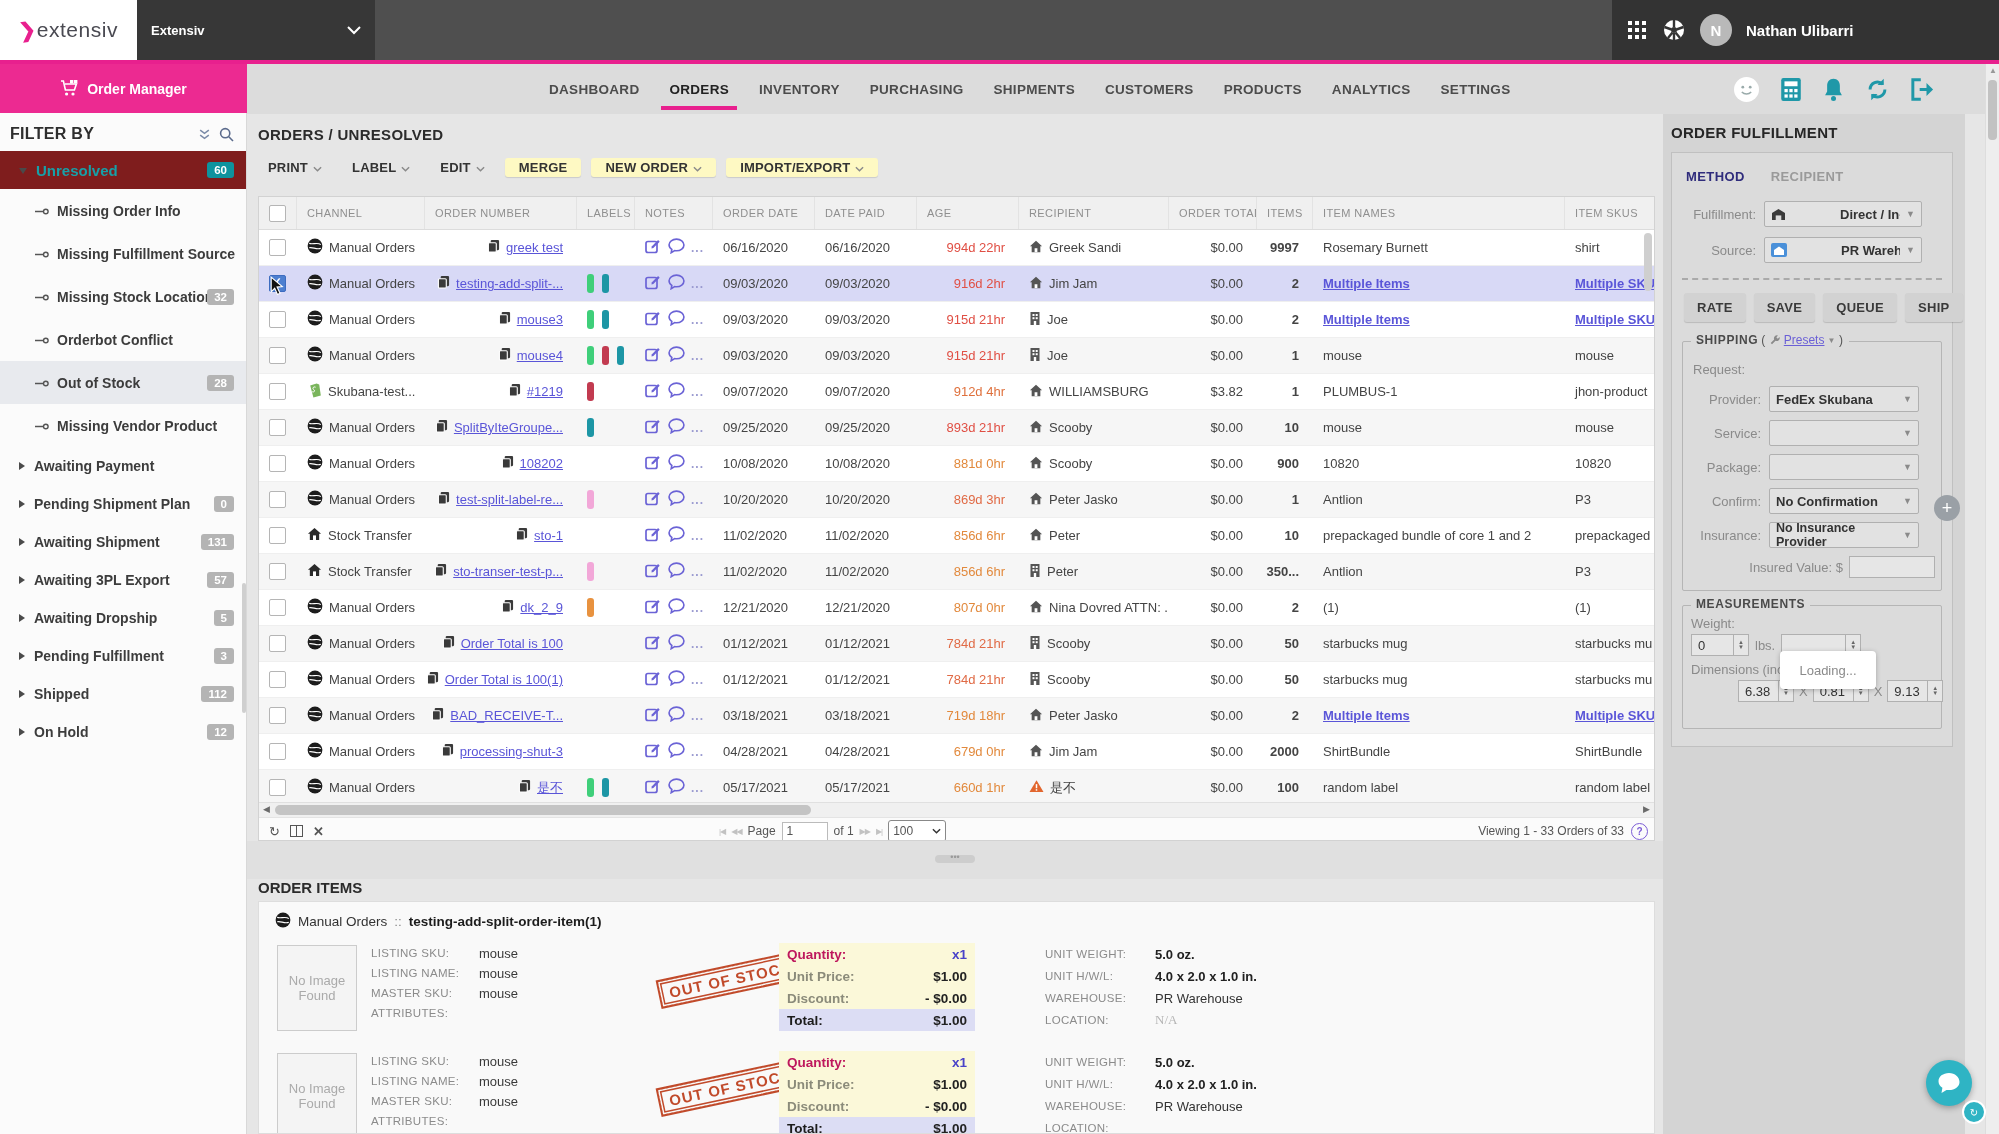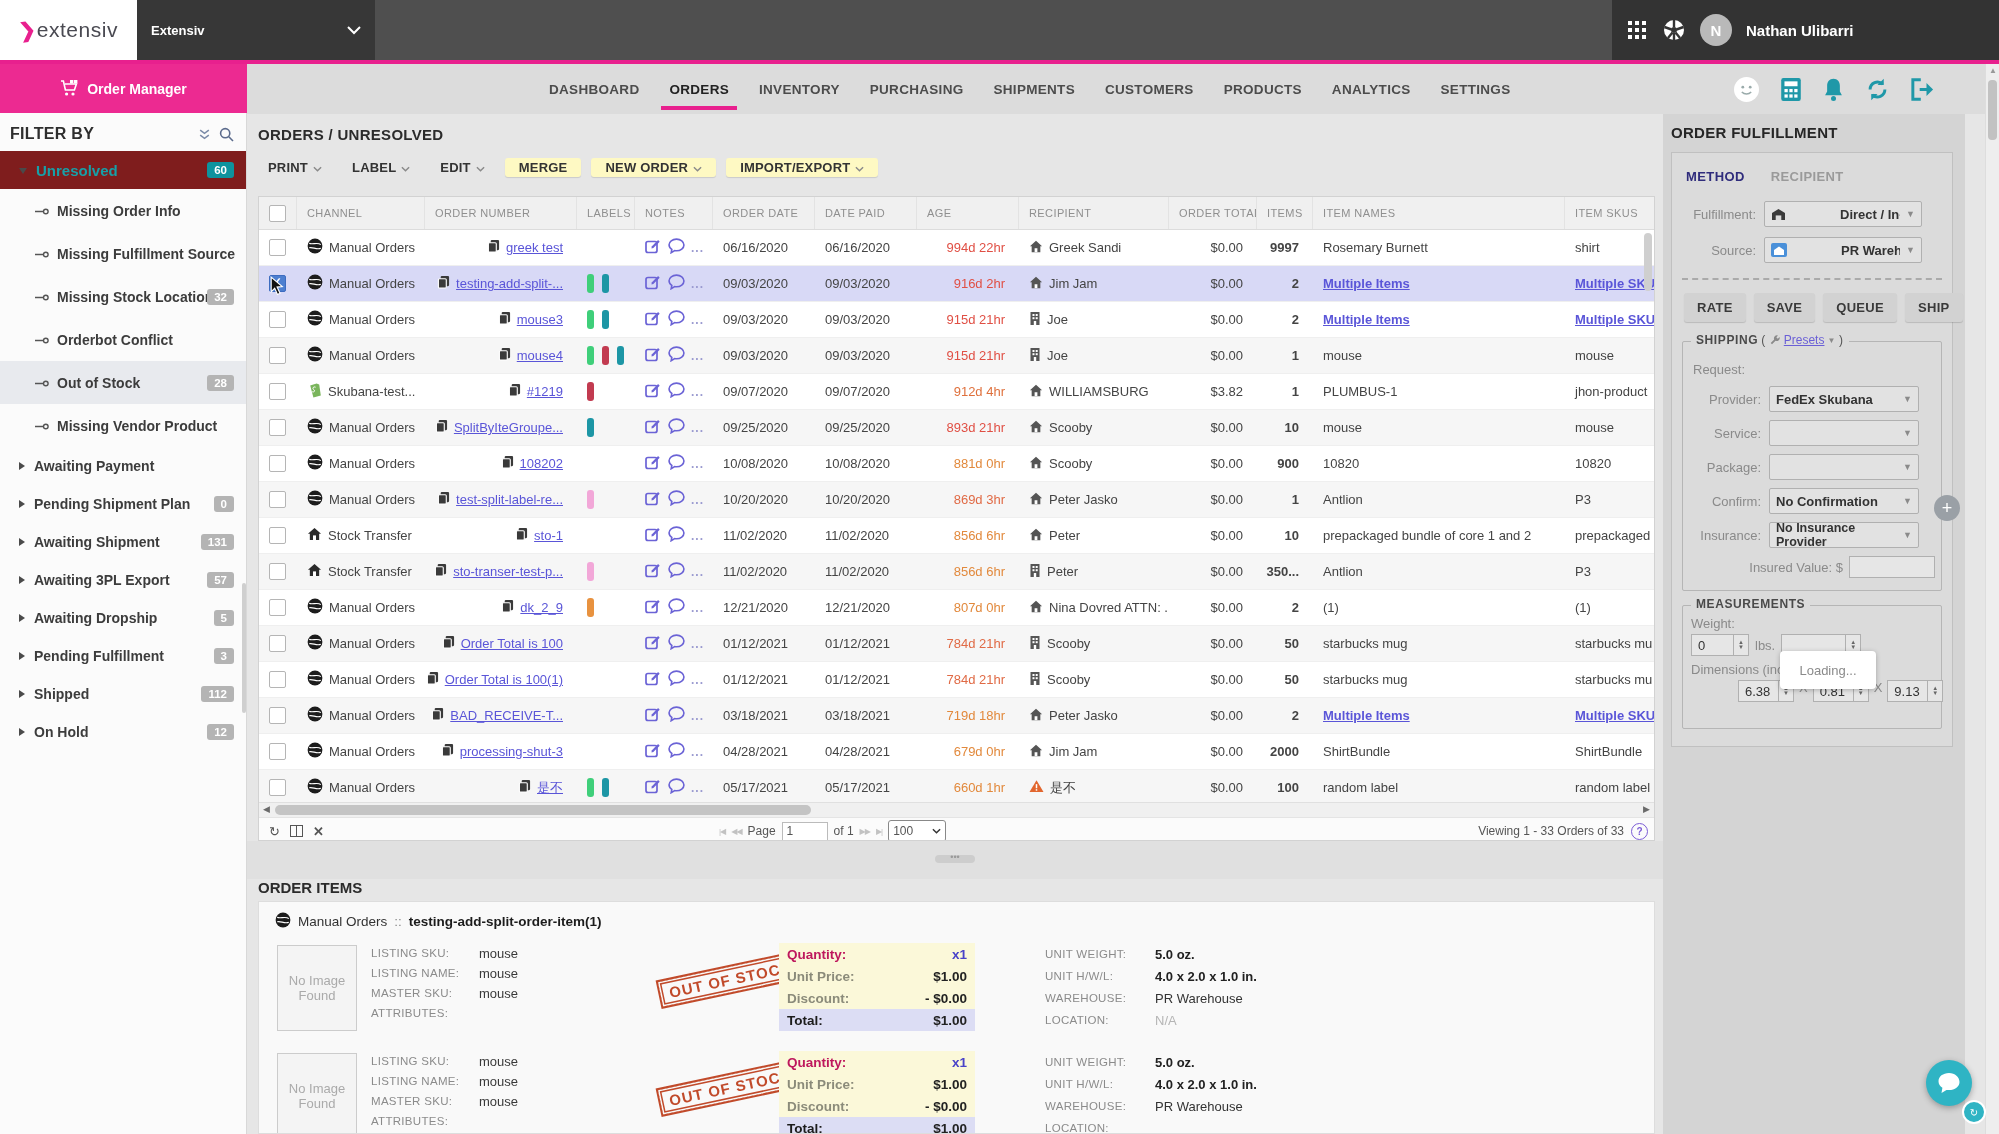--- a/index.html
+++ b/index.html
@@ -94,21 +94,21 @@
   .qrow.qty .ql{color:#be185d;}
   .qrow.qty .qv{color:#4a43c8;font-weight:bold;}
   .qrow .qv{font-weight:bold;color:#222;}
   .qrow.total{background:#dcddf4;}
   .qrow.total .ql{color:#1c1c1c;}
   .oi-info{position:absolute;left:770px;top:0;}
   .oi-irow{height:22px;display:flex;align-items:center;}
   .oi-ilabel{width:110px;font-size:11.5px;color:#8b8b8b;letter-spacing:.3px;flex:none;}
   .oi-ival{font-size:13px;font-weight:bold;color:#222;}
   .oi-ival.plain{font-weight:normal;color:#333;}
-  .oi-ival.na{font-weight:normal;color:#b5b5b5;}
+  .oi-ival.na{font-weight:normal;color:#b5b5b5;font-family:Liberation Serif, serif;}
   
   #panel{position:absolute;left:1663px;top:114px;width:302px;height:1020px;background:#d4d4d4;}
   #panel-title{position:absolute;left:8px;top:10px;font-size:15px;font-weight:bold;color:#262626;letter-spacing:.3px;}
   #panel-card{position:absolute;left:8px;top:38px;width:282px;height:595px;background:#dbdbdb;border:1px solid #c0c0c0;box-sizing:border-box;}
   #panel-tabs{position:absolute;left:14px;top:16px;display:flex;gap:26px;font-size:13px;font-weight:bold;letter-spacing:.4px;}
   #tab-method{color:#2f2c7c;cursor:pointer;}
   #tab-recipient{color:#9a9a9a;cursor:pointer;}
   .prow{position:absolute;left:0;width:100%;display:flex;align-items:center;}
   .plabel{width:84px;text-align:right;font-size:13px;color:#8a8a8a;flex:none;margin-right:8px;}
   .pselect{width:158px;height:26px;border:1px solid #b0b0b0;border-radius:2px;background:#e2e2e2;display:flex;align-items:center;gap:6px;padding:0 6px;box-sizing:border-box;font-size:13px;color:#333;cursor:pointer;position:relative;}
@@ -1691,21 +1691,21 @@
         <span class="ninput" style="width:58px;">
           <span>0</span>
           <span class="stepper">▲<br>▼</span>
         </span>
         <span style="font-size:13px;color:#8a8a8a;">lbs.</span>
         <span class="ninput" style="width:80px;">
             <span class="stepper">▲<br>▼</span>
           </span>
       </div>
       <div style="position:absolute;left:8px;top:56px;font-size:13px;color:#8a8a8a;white-space:nowrap;overflow:hidden;width:150px;">Dimensions (inches):</div>
-      <div id="dims-row" style="position:absolute;left:8px;top:74px;display:flex;align-items:flex-start;gap:5px;padding-left:47px;">
+      <div id="dims-row" style="position:absolute;left:8px;top:74px;display:flex;align-items:center;gap:5px;padding-left:47px;">
           <span class="ninput" style="width: 56px;">
             <span>6.38</span>
             <span class="stepper">▲<br>▼</span>
           </span>
           <span style="color: rgb(138, 138, 138); font-size: 13px;">X</span>
           <span class="ninput" style="width: 56px;">
             <span>0.81</span>
             <span class="stepper">▲<br>▼</span>
           </span>
           <span style="color: rgb(138, 138, 138); font-size: 13px;">X</span>

